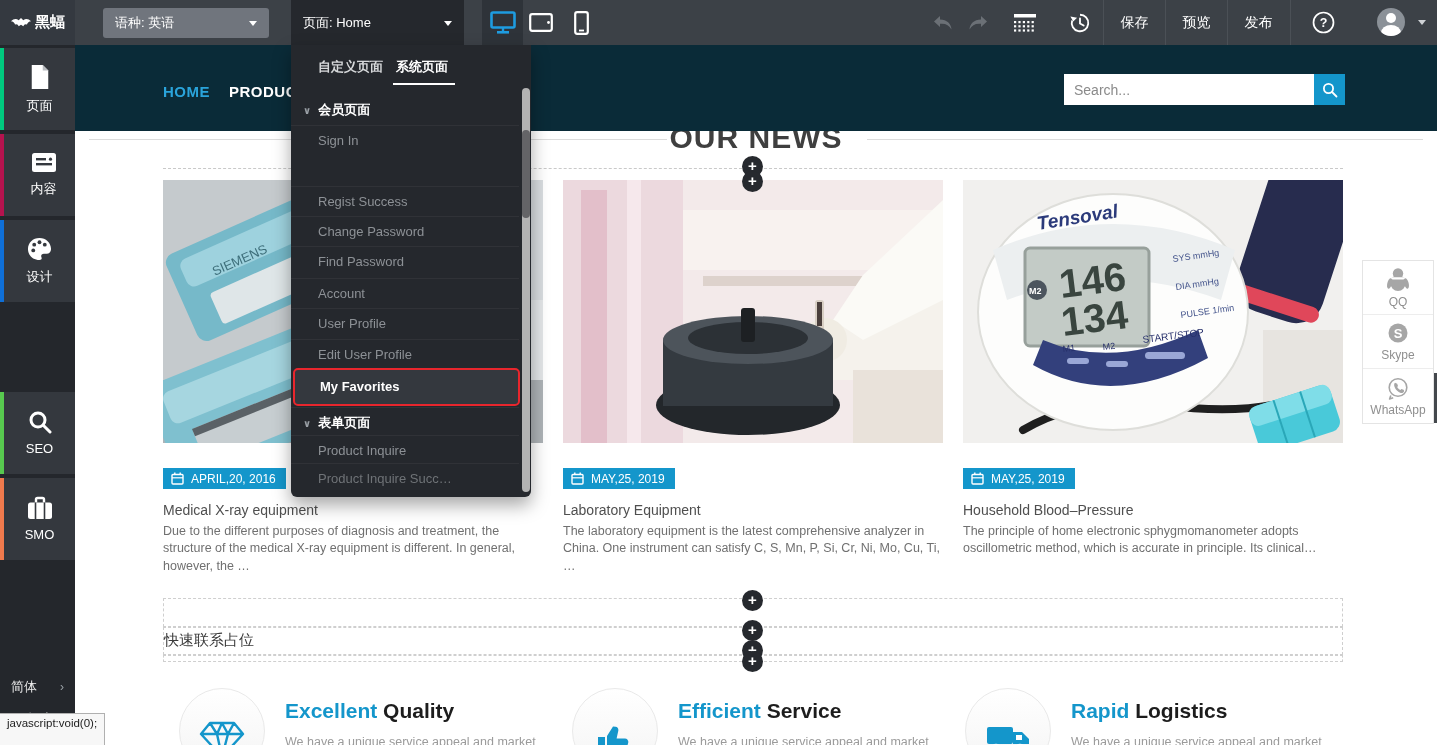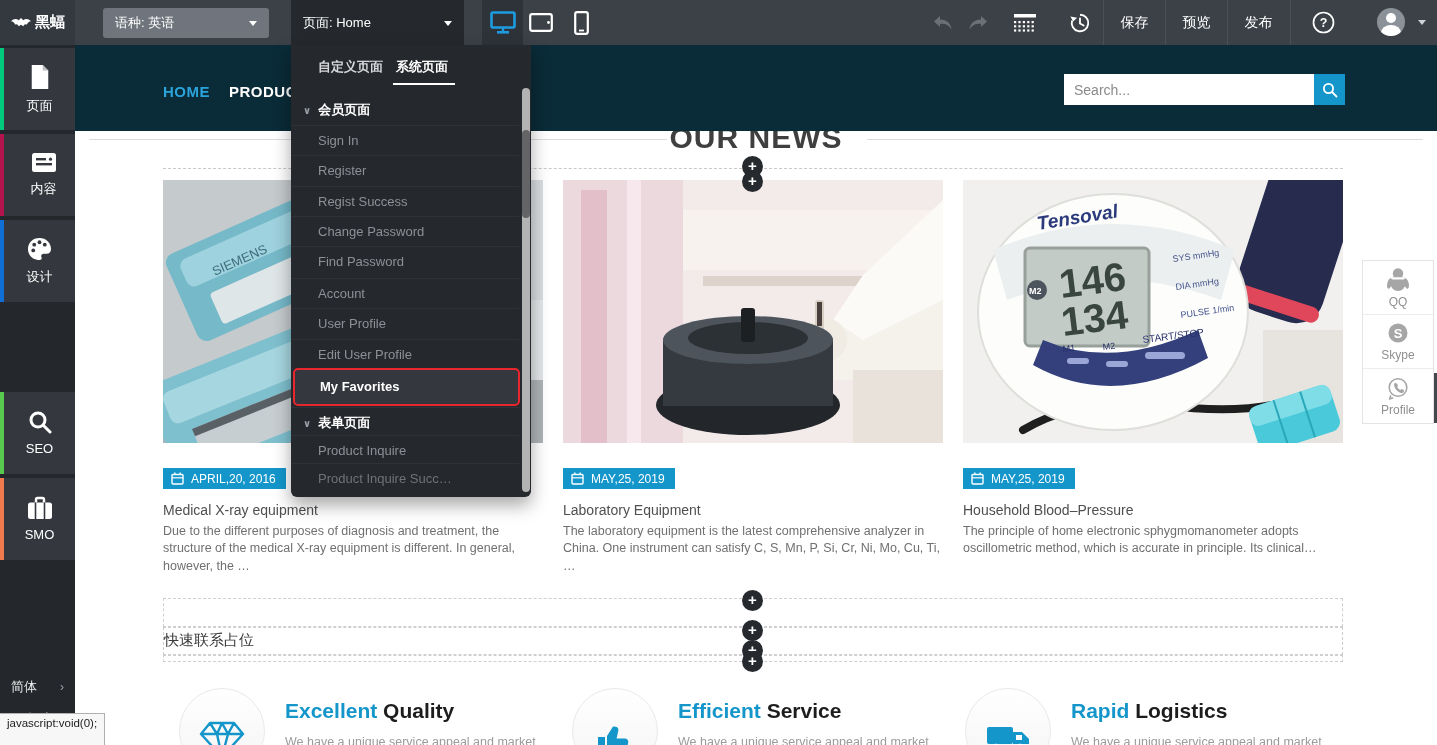--- a/index.html
+++ b/index.html
@@ -293,21 +293,21 @@
             <text x="12" y="16.5" font-size="13" font-weight="bold" fill="#fff" text-anchor="middle" font-family="Liberation Sans,sans-serif">S</text>
           </svg>
         <span>Skype</span>
       </div>
       <div class="contact-item">
         <svg width="24" height="24" viewBox="0 0 24 24">
             <circle cx="12" cy="11.5" r="8.8" fill="none" stroke="#a6a6a6" stroke-width="1.6"></circle>
             <path d="M4.8 19.6 L3.6 23 L7.2 21.8" fill="none" stroke="#a6a6a6" stroke-width="1.6" stroke-linejoin="round"></path>
             <path d="M9 6.8c-1 .9-1.1 2.5-.4 4.1.8 1.9 2.1 3.6 3.8 4.8 1.5 1 3.3 1.6 4.5 1 .9-.5 1.4-1.4 1.1-2.1l-.4-.9-2.2-.6-1 .9c-1.2-.5-2.6-1.8-3.2-3l.8-1.1-.8-2.1z" fill="#a6a6a6"></path>
           </svg>
-        <span>Profile</span>
+        <span>WhatsApp</span>
       </div>
     </div>
   </div>
 
   <div class="toolbar">
     <div class="logo">
       <svg width="22" height="14" viewBox="0 0 24 14">
           <path d="M1 5 Q5.5 1 9.5 4 L12 1.5 L14.5 4 Q18.5 1 23 5 Q19.5 5.2 18.5 8.5 Q15.5 7.5 14.5 10.5 L12 9 L9.5 10.5 Q8.5 7.5 5.5 8.5 Q4.5 5.2 1 5 Z" fill="#fff"></path>
         </svg>
       <span>黑蝠</span>
@@ -452,21 +452,20 @@
     <div class="side-partial">自助</div>
   </div>
 
   <div class="menu">
     <div class="menu-tab dim" style="left:27px;">自定义页面</div>
     <div class="menu-tab" style="left:105px;">系统页面</div>
     <div class="tab-underline"></div>
 
     <div class="m-row m-head" style="top:50px;border-top:none;"><span class="chev">∨</span><span>会员页面</span></div>
     <div class="m-row" style="top:80px;">Sign In</div>
-    <div class="m-row" style="top:110px;">Register</div>
     <div class="m-row" style="top:141px;">Regist Success</div>
     <div class="m-row" style="top:171px;">Change Password</div>
     <div class="m-row" style="top:201px;">Find Password</div>
     <div class="m-row" style="top:233px;">Account</div>
     <div class="m-row" style="top:263px;">User Profile</div>
     <div class="m-row" style="top:294px;">Edit User Profile</div>
     <div class="m-fav">My Favorites</div>
     <div class="m-row m-head" style="top:362px;"><span class="chev">∨</span><span>表单页面</span></div>
     <div class="m-row" style="top:390px;">Product Inquire</div>
     <div class="m-row" style="top:418px;color:#6f7377;">Product Inquire Succ…</div>

